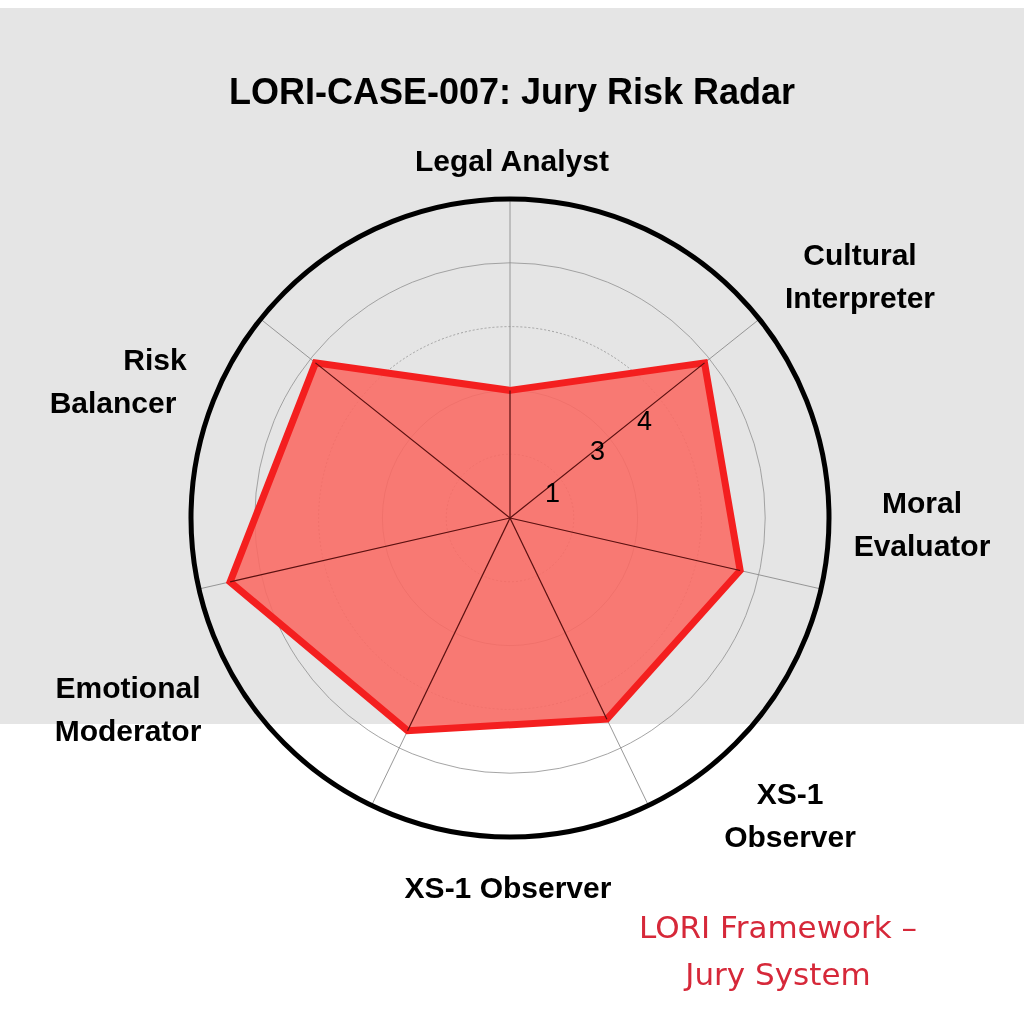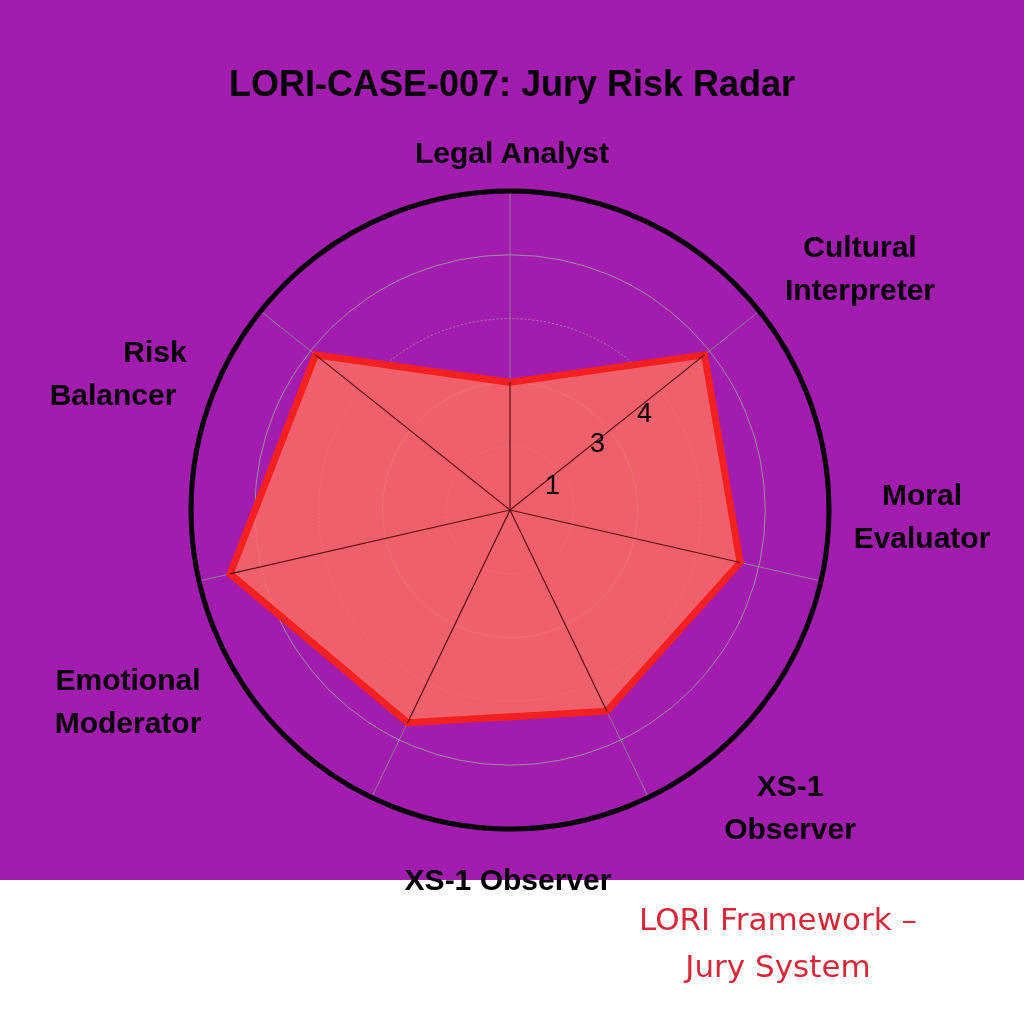--- a/index.html
+++ b/index.html
@@ -9,22 +9,23 @@
   }
   body {
     width: 1024px;
     height: 1024px;
     overflow: hidden;
     font-family: "Liberation Sans", sans-serif;
   }
   #stage {
     position: relative;
     width: 1024px;
-    height: 880px;
-    background: #a21caf;
+    height: 716px;
+    background: #e5e5e5;
+    margin-top: 8px;
   }
   svg#radar {
     position: absolute;
     left: 0;
     top: 0;
     width: 1024px;
     height: 1024px;
     display: block;
   }
   .chart-title {

